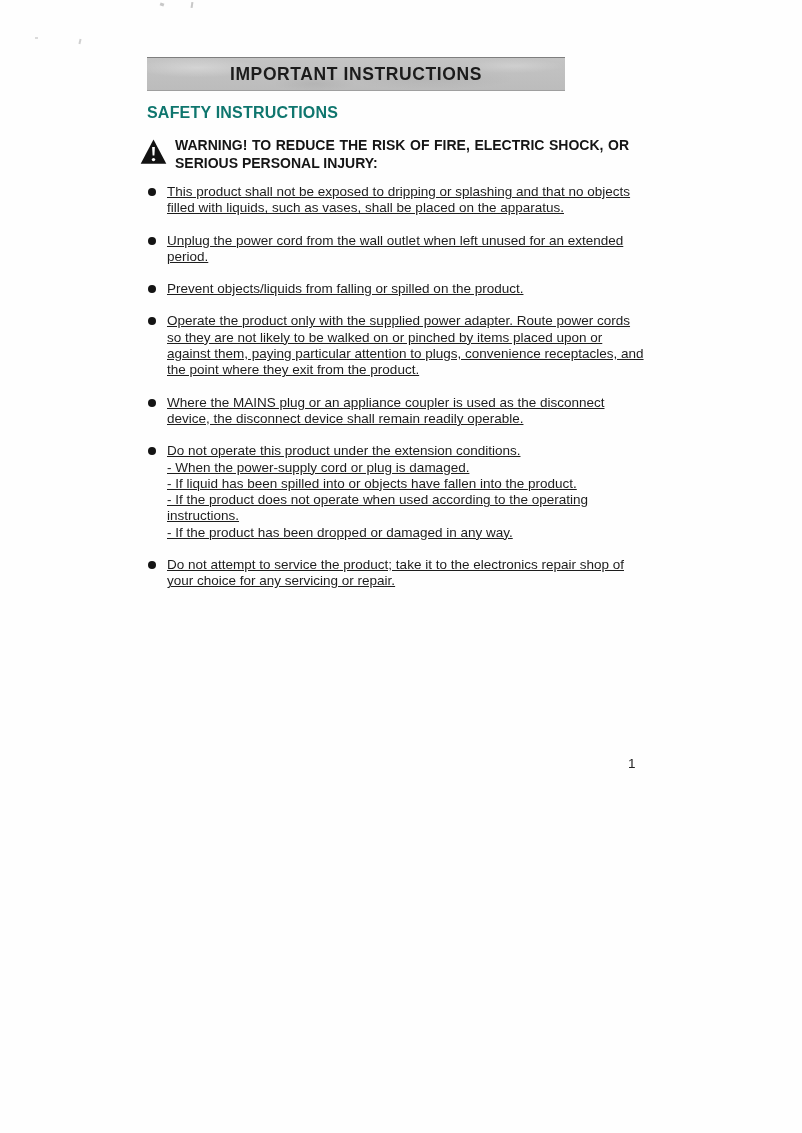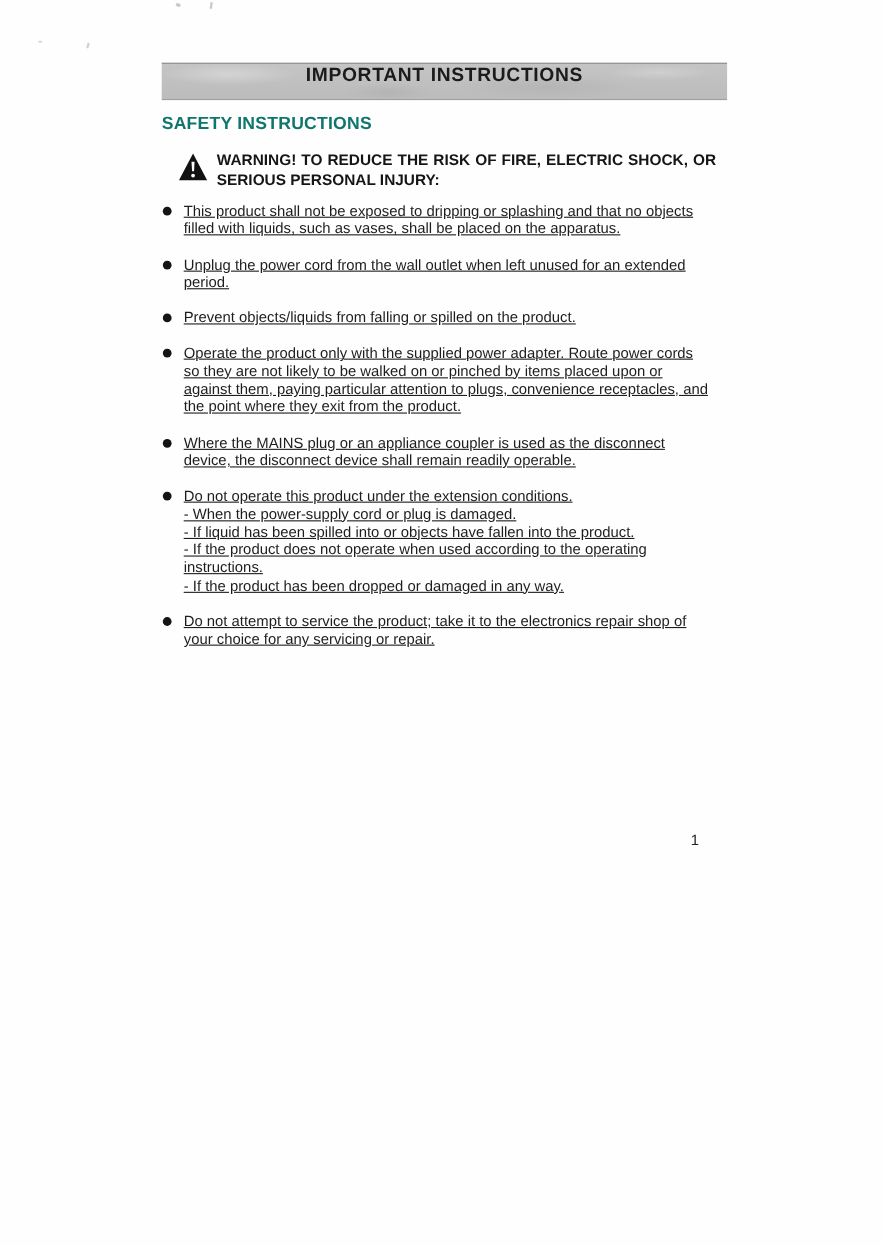--- a/index.html
+++ b/index.html
@@ -15,45 +15,45 @@
 
   
   .speck { position: absolute; background: #9a9a9a; opacity: .55; }
   .speck.s1 { left: 160px; top: 3px;  width: 4px; height: 3px; transform: rotate(20deg); }
   .speck.s2 { left: 191px; top: 2px;  width: 2px; height: 6px; transform: rotate(8deg); }
   .speck.s3 { left: 35px;  top: 37px; width: 3px; height: 2px; opacity: .35; }
   .speck.s4 { left: 79px;  top: 39px; width: 2px; height: 5px; transform: rotate(14deg); opacity: .45; }
 
   .banner {
     position: absolute; left: 147px; top: 57px;
-    width: 514px; height: 32px;
+    width: 418px; height: 32px;
     background:
       radial-gradient(ellipse 90px 14px at 12% 30%, rgba(255,255,255,.30), transparent 70%),
       radial-gradient(ellipse 120px 16px at 68% 65%, rgba(0,0,0,.05), transparent 70%),
       radial-gradient(ellipse 70px 10px at 88% 25%, rgba(255,255,255,.22), transparent 70%),
       radial-gradient(ellipse 60px 12px at 40% 80%, rgba(0,0,0,.05), transparent 70%),
       linear-gradient(#c4c4c4, #bcbcbc);
     border-top: 1px solid #7e7e7e;
     border-bottom: 1px solid #9f9f9f;
-    display: flex; justify-content: center;
+    display: flex; align-items: center; justify-content: center;
   }
   .banner-title {
     font-size: 17.5px; font-weight: bold; letter-spacing: .6px;
     color: #1b1b1b;
   }
 
   .section-title {
     position: absolute; left: 147px; top: 104px;
     margin: 0;
     font-size: 16px; font-weight: bold; letter-spacing: .2px;
     color: #0f766e;
   }
 
   .warning-row {
-    position: absolute; left: 162px; top: 137px;
+    position: absolute; left: 140px; top: 137px;
     width: 489px;
     display: flex; align-items: flex-start;
   }
   .warning-icon { flex: 0 0 auto; margin-right: 8px; margin-top: 2px; }
   .warning-text {
     flex: 1 1 auto;
     font-size: 14px; font-weight: bold; line-height: 17.5px;
     color: #151515;
     text-align: justify;
   }

